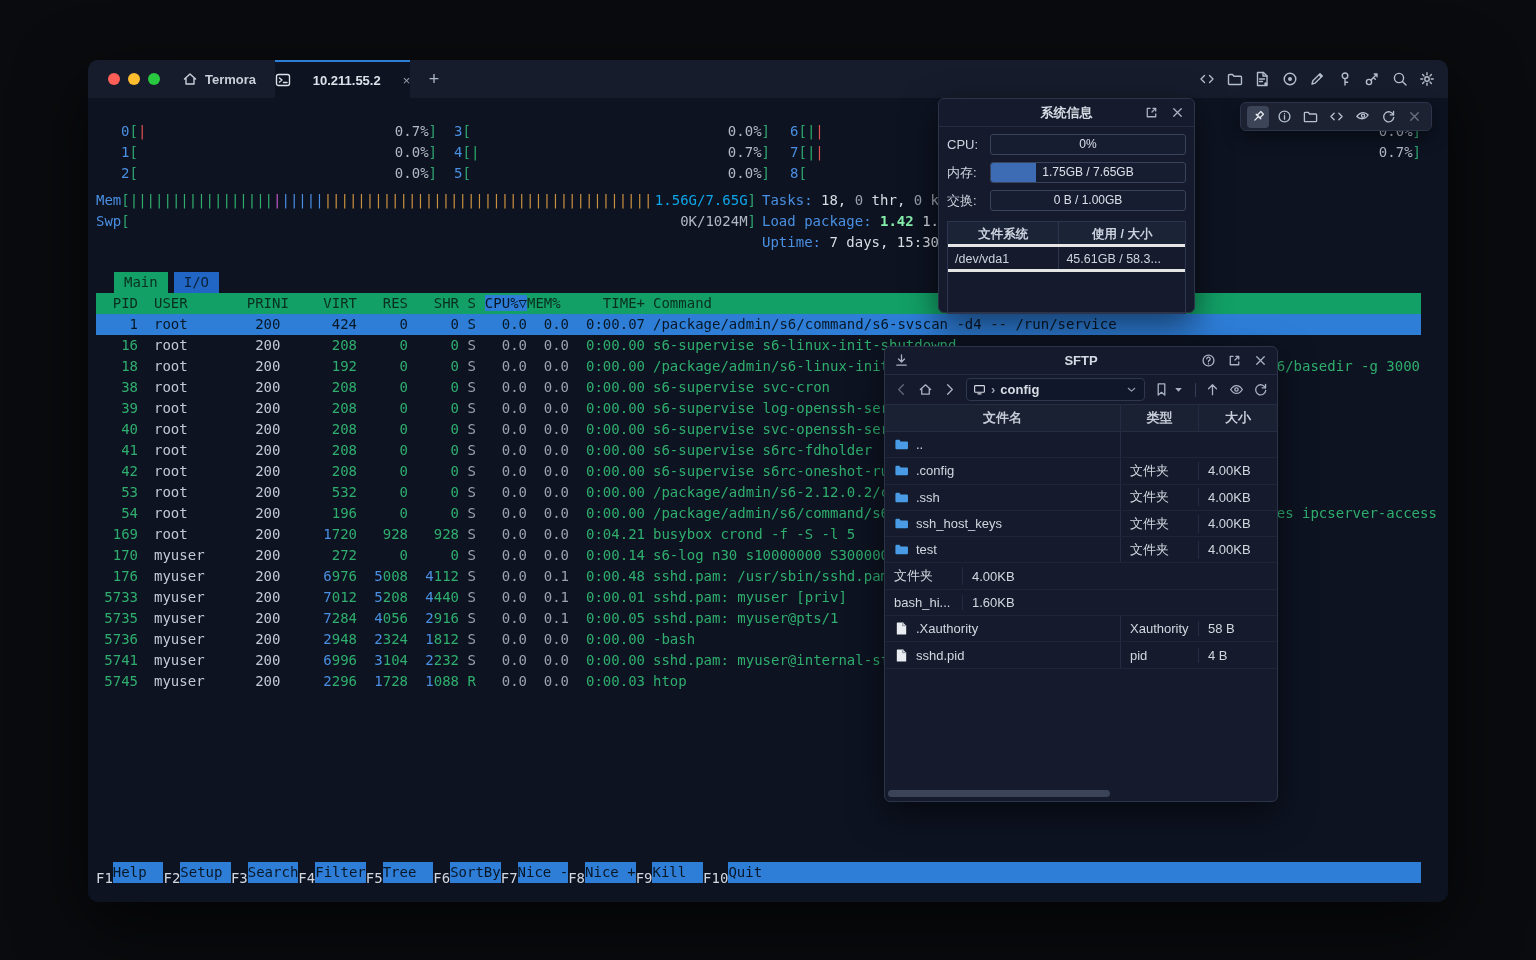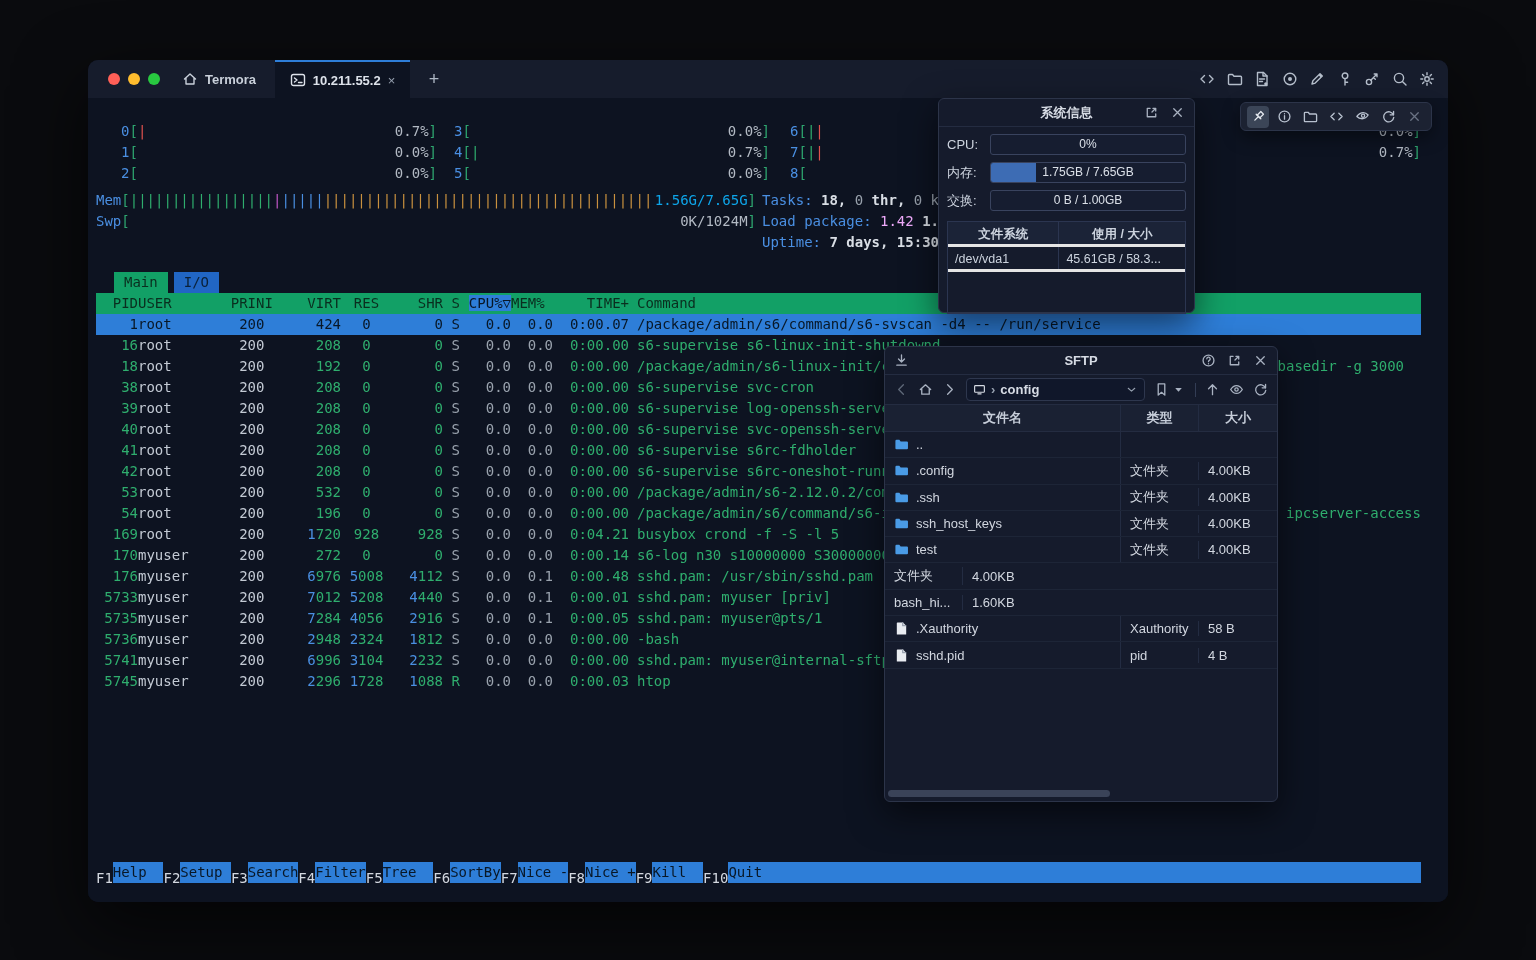--- a/index.html
+++ b/index.html
@@ -8,51 +8,51 @@
   .window{position:absolute;left:88px;top:60px;width:1360px;height:842px;background:#0d1321;
           border-radius:10px;box-shadow:0 24px 70px rgba(0,0,0,.65);overflow:hidden}
   
   .titlebar{position:absolute;left:0;top:0;right:0;height:38px;background:#161c2c;border-bottom:1px solid #0a0e1a}
   .tl{position:absolute;top:13px;width:12px;height:12px;border-radius:50%}
   .tl.r{left:20px;background:#ff5f57}.tl.y{left:40px;background:#febc2e}.tl.g{left:60px;background:#28c840}
   .tab-home{position:absolute;left:94px;top:0;height:38px;display:flex;align-items:center;gap:7px;
             color:#c9d0da;font-size:13px;font-weight:700}
   .tab-active{position:absolute;left:187px;top:0;width:135px;height:38px;background:#0d1321;
               border-top:2px solid #2e7ed8;box-sizing:border-box;display:flex;align-items:center;
-              justify-content:center;gap:7px;color:#dde2ea;font-size:13px;font-weight:700}
+              justify-content:center;gap:22px;color:#dde2ea;font-size:13px;font-weight:700}
   .tab-active .x{color:#97a1b0;font-size:13px;font-weight:400}
   .tab-plus{position:absolute;left:332px;top:0;height:38px;width:28px;display:flex;align-items:center;
             justify-content:center;color:#aeb7c4;font-size:18px}
   .tb-icons{position:absolute;right:13px;top:0;height:38px;display:flex;align-items:center;gap:11.5px;color:#b4bdca}
   .ic{display:inline-block;line-height:0}
   .ic svg{display:block}
   
   .terminal{position:absolute;left:0;top:38px;right:0;bottom:0;background:#0d1321;
             font-family:"DejaVu Sans Mono",monospace;font-size:14px;line-height:21px}
   .htop{position:absolute;left:8px;top:0;width:1325px;height:100%}
   .c-green{color:#2fae6e}.c-dim{color:#9aa3ae}.c-txt{color:#c3cad4}.c-blue{color:#4a8fe2}.c-tan{color:#0ea5e9}
   .meter{position:absolute;display:flex;white-space:pre}
   .mnum{color:#4a8fe2}.mbr{color:#2ea56f}
   .mfill{flex:1;overflow:hidden;white-space:pre}
   .mpct{color:#b3bac4}
   .seg-line{position:absolute;left:666px;white-space:pre}
-  .sg-blue{color:#4a8fe2}.sg-bright{color:#d9dee5;font-weight:700}.sg-dim{color:#99a2ad}.sg-green{color:#f0abfc;font-weight:400}
+  .sg-blue{color:#4a8fe2}.sg-bright{color:#d9dee5;font-weight:400}.sg-dim{color:#99a2ad}.sg-green{color:#86efac;font-weight:700}
   .ttabs{position:absolute;left:18px;top:174px;height:21px;display:flex}
   .ttab{height:21px;padding:0 10px;white-space:pre}
   .ttab.on{background:#12a066;color:#0a2e1f}
   .ttab.off{background:#2166c4;color:#0a2038;margin-left:6px}
   .ptable{position:absolute;left:0;top:195px;width:100%}
   .prow{height:21px;white-space:pre}
   .prow .f{display:inline-block;vertical-align:top;height:21px}
   .f-pid{width:42px;text-align:right}
-  .f-user{width:84px;margin-left:0}
+  .f-user{width:84px;margin-left:16px}
   .f-pri{width:34px;text-align:right}
   .f-ni{width:34px;text-align:left}
   .f-virt{width:51px;text-align:right}
-  .f-res{width:51px;text-align:center}
+  .f-res{width:51px;text-align:right}
   .f-shr{width:51px;text-align:right}
   .f-s{width:17px;text-align:right}
   .f-cpu{width:51px;text-align:right}
   .f-mem{width:42px;text-align:right}
   .f-time{width:76px;text-align:right}
   .f-cmd{margin-left:8px}
   .prow.hdr{background:#12a066}
   .prow.hdr .f{color:#0a2e1f}
   .prow.hdr .f-mem{text-align:left}
   .sortcell{background:#2e7ed8;color:#081726}

